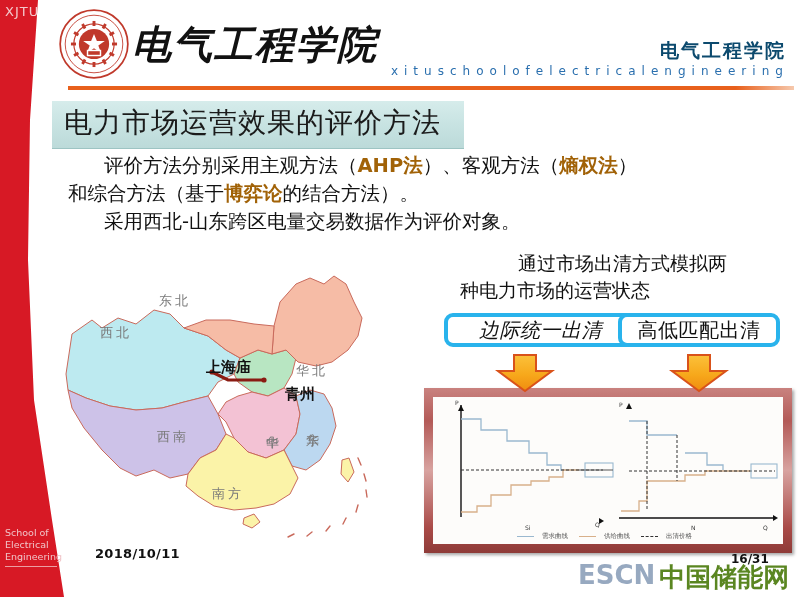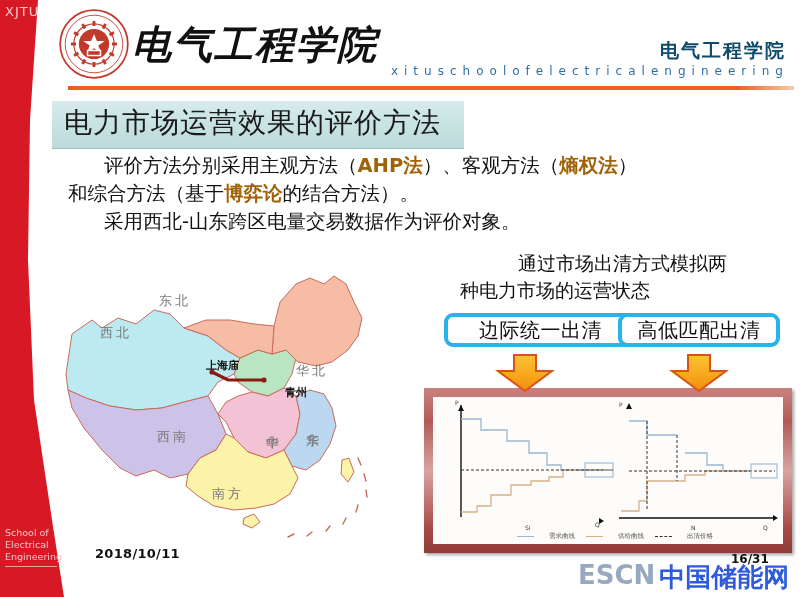--- a/index.html
+++ b/index.html
@@ -94,72 +94,72 @@
   .note .ind2{display:inline-block;width:58px;}
 
   
   .clearbox{
     position:absolute;top:313px;height:34px;
     border:4px solid #29b3ec;border-radius:9px;background:#fff;
     display:flex;align-items:center;justify-content:center;
     z-index:6;box-sizing:border-box;
   }
   .clearbox span{font-size:20px;color:#111;letter-spacing:0.5px;white-space:nowrap;}
-  #box-marginal{left:444px;width:193px;}
+  #box-marginal{left:444px;width:193px;font-style:italic;}
   #box-highlow{left:618px;width:162px;}
 
   
   .arrow{position:absolute;top:353px;width:62px;height:40px;z-index:6;}
   #arrow-left{left:494px;}
   #arrow-right{left:668px;}
 
   
   .map{position:absolute;left:58px;top:262px;width:400px;height:280px;z-index:4;}
   .maplabel{
     position:absolute;font-size:13px;color:#7a7a7a;z-index:5;
     white-space:nowrap;letter-spacing:3px;
   }
   .citylabel{
-    position:absolute;font-size:11px;color:#111;font-weight:bold;z-index:6;
+    position:absolute;font-size:15px;color:#111;font-weight:bold;z-index:6;
     white-space:nowrap;
   }
 
   
   .chartframe{
     position:absolute;left:424px;top:388px;width:368px;height:165px;z-index:5;
     background:linear-gradient(180deg,#c9827f 0%,#b35a57 20%,#d8a3a0 50%,#a94a47 85%,#8e3b38 100%);
     padding:9px;box-sizing:border-box;
     box-shadow:2px 2px 3px rgba(0,0,0,.35);
   }
   .chartinner{width:100%;height:100%;background:#fdfcfa;position:relative;overflow:hidden;}
   .legend{
     position:absolute;left:84px;bottom:3px;display:flex;gap:11px;align-items:center;
     font-size:6.5px;color:#555;white-space:nowrap;
   }
-  .legend .it{display:flex;align-items:center;gap:15px;}
+  .legend .it{display:flex;align-items:center;gap:8px;}
   .legend .sw{width:17px;height:0;border-top:1.6px solid #9ab8cf;}
   .legend .sw.sup{border-top-color:#d8b08a;}
   .legend .sw.clr{border-top:1.4px dashed #333;}
 
   
   .date{
     position:absolute;left:95px;top:546px;z-index:7;
     font-size:13px;font-weight:bold;color:#111;letter-spacing:.3px;
   }
   .pageno{
     position:absolute;left:731px;top:552px;z-index:9;
     font-size:12px;font-weight:bold;color:#111;
   }
   .watermark{
     position:absolute;left:578px;top:560px;z-index:8;
     display:flex;align-items:flex-start;gap:4px;
     font-size:26px;font-weight:bold;letter-spacing:0px;
     color:#8fa2bb;opacity:.92;white-space:nowrap;
   }
-  .watermark .cn{color:#1d4ed8;}
+  .watermark .cn{color:#4d7c0f;}
 </style>
 </head>
 <body>
 
 <div class="slide">
 
   <div class="redbar"></div>
   <div class="xjtu-tag">XJTU</div>
   <div class="school-foot">
     <div>School of</div>

